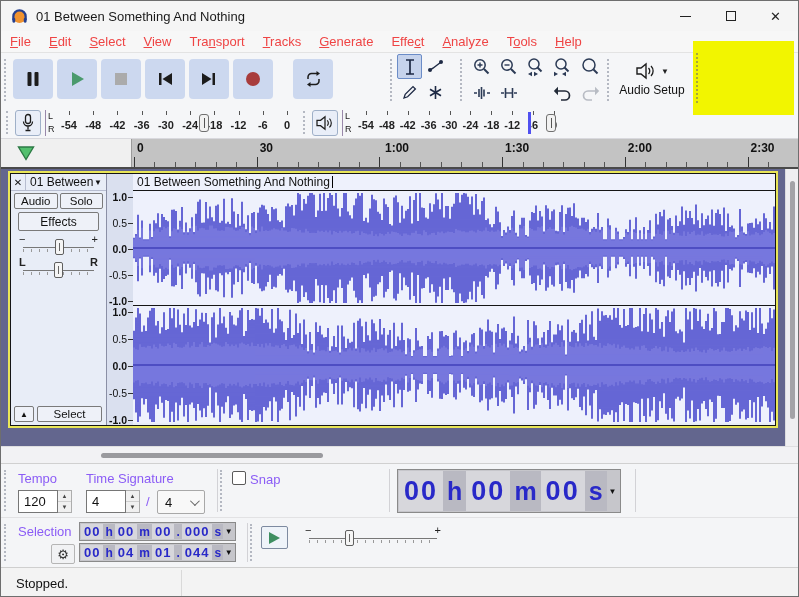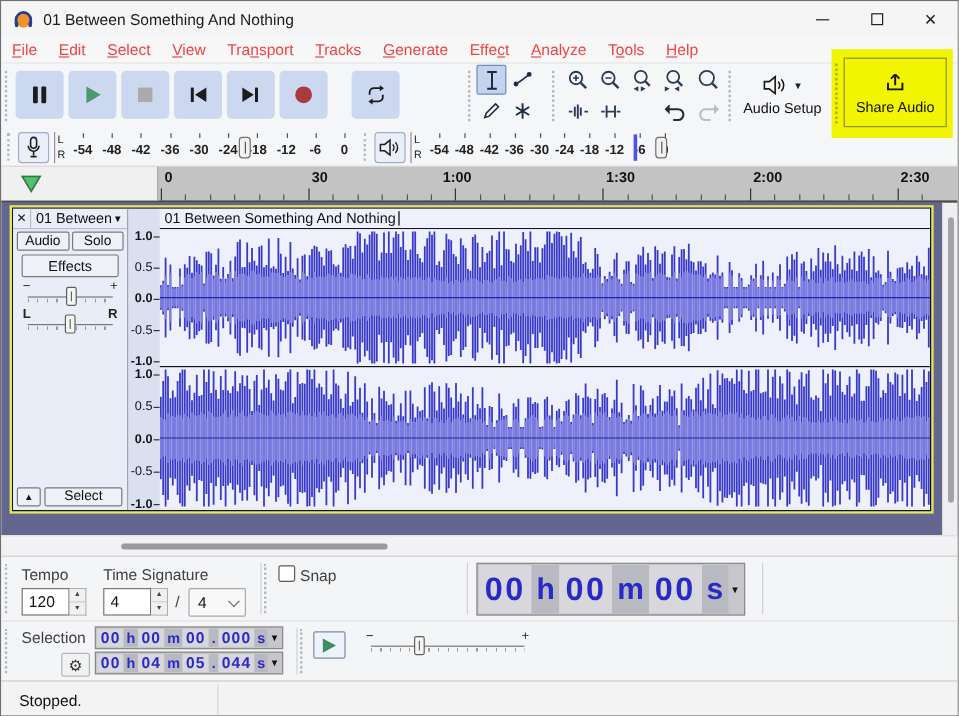--- a/index.html
+++ b/index.html
@@ -95,21 +95,21 @@
   
   .hscroll{position:absolute;left:0;top:445px;width:100%;height:17px;background:#f2f2f4;border-top:1px solid #dedee0}
   .hthumb{position:absolute;left:100px;top:6px;width:222px;height:5px;background:#9a9a9e;border-radius:2.5px}
 
   
   .bottom-bars{position:absolute;left:0;top:462px;width:100%;height:104px;background:#f4f5f7;border-top:1px solid #d0d0d0}
   .brow{position:absolute;left:0;width:100%}
   .brow1{top:0;height:54px;border-bottom:1px solid #e2e2e4}
   .brow2{top:54px;height:50px;border-bottom:1px solid #d6d6d8}
   .bsep{position:absolute;top:5px;bottom:5px;width:1px;background:#d2d2d6}
-  .blabel{position:absolute;font-size:13px;color:#404040}
+  .blabel{position:absolute;font-size:13px;color:#8b5cf6}
   .spin{position:absolute;display:flex}
   .spin input{width:40px;height:23px;border:1px solid #767676;font-size:13px;padding:0 5px;font-family:"Liberation Sans",sans-serif;background:#fff;color:#111}
   .spinbtns{width:14px;height:23px;display:flex;flex-direction:column;border:1px solid #adadad;border-left:none}
   .spinbtn{flex:1;font-size:6px;display:flex;align-items:center;justify-content:center;background:#f0f0f0;color:#444}
   .spinbtn+.spinbtn{border-top:1px solid #cfcfcf}
   .combo{position:absolute;height:24px;border:1px solid #a8a8a8;border-radius:2px;background:#f8f8f8;display:flex;align-items:center;font-size:13px;color:#111;padding:0 7px}
   .combo.disabled{background:#f4f4f4;color:#8a8a8a;border-color:#c6c6c6}
   .chev{margin-left:auto;width:7px;height:7px;border-right:1.5px solid #666;border-bottom:1.5px solid #666;transform:rotate(45deg) translateY(-2px)}
   .checkbox{position:absolute;width:14px;height:14px;border:1px solid #5a5a5a;border-radius:2px;background:#fff}
   .time-display{position:absolute;border:1px solid #8a8a8a;background:#c6c6cb;display:flex;align-items:stretch;padding:1px}
@@ -318,27 +318,20 @@
           <path d="M13.5 6 a4.2 4.2 0 0 1 0 6 M16 4 a7 7 0 0 1 0 10" fill="none" stroke="#1c1c1c" stroke-width="1.3"></path>
         </svg>
         <span class="caret">▼</span>
       </div>
       <span class="tool-label">Audio Setup</span>
     </div>
   </div>
 
   <div class="share-highlight">
     <div class="share-grip"></div>
-    <div class="share-btn">
-      <svg width="20" height="20" viewBox="0 0 20 20">
-        <path d="M10 3 v9 M10 3 l-3.5 3.5 M10 3 l3.5 3.5" fill="none" stroke="#111" stroke-width="1.6"></path>
-        <path d="M4 10 v5.5 h12 V10" fill="none" stroke="#111" stroke-width="1.6"></path>
-      </svg>
-      <span class="tool-label">Share Audio</span>
-    </div>
   </div>
 
   <div class="meter-row">
     <div class="grip" style="left:5px;top:4px;bottom:4px"></div>
     <div class="mbtn" style="left:14px">
       <svg width="14" height="20" viewBox="0 0 14 20">
         <rect x="4.5" y="1.5" width="5" height="9" rx="2.5" fill="none" stroke="#1c1c1c" stroke-width="1.3"></rect>
         <path d="M2.5 8.5 a4.5 4.5 0 0 0 9 0 M7 13.5 v3 M4.5 17.5 h5" fill="none" stroke="#1c1c1c" stroke-width="1.3"></path>
       </svg>
     </div>
@@ -414,21 +407,21 @@
             <polygon points="1.5,1 16.5,1 9,13.5" fill="#53c06e" stroke="#2d7a45" stroke-width="1.4"></polygon>
           </svg>
       </div>
     </div>
     <div class="tl-ruler" id="tl-ruler">
         <div class="tlmaj" style="left: 2px;"></div>
         <div class="tlnum" style="left: 5px;">0</div>
         <div class="tlmaj" style="left: 124.7px;"></div>
         <div class="tlnum" style="left: 127.7px;">30</div>
         <div class="tlmaj" style="left: 247.4px;"></div>
-        <div class="tlnum" style="left: 237px;">1:00</div>
+        <div class="tlnum" style="left: 253px;">1:00</div>
         <div class="tlmaj" style="left: 370.1px;"></div>
         <div class="tlnum" style="left: 373.1px;">1:30</div>
         <div class="tlmaj" style="left: 492.8px;"></div>
         <div class="tlnum" style="left: 495.8px;">2:00</div>
         <div class="tlmaj" style="left: 615.5px;"></div>
         <div class="tlnum" style="left: 618.5px;">2:30</div>
         <div class="tlmin" style="left: 22.45px;"></div>
         <div class="tlmin" style="left: 42.9px;"></div>
         <div class="tlmin" style="left: 63.35px;"></div>
         <div class="tlmin" style="left: 83.8px;"></div>
@@ -609,21 +602,21 @@
             <span class="seg-u">s</span>
           </div>
         <div class="dd-arrow" style="width:11px;background:#c6c6cb">▼</div>
       </div>
       <div class="time-display small" style="left:78px;top:25px;height:19px">
         <div style="display:flex" id="sel-end-segs">
             <span class="seg-n">00</span>
             <span class="seg-u">h</span>
             <span class="seg-n">04</span>
             <span class="seg-u">m</span>
-            <span class="seg-n">05</span>
+            <span class="seg-n">01</span>
             <span class="seg-u">.</span>
             <span class="seg-n">044</span>
             <span class="seg-u">s</span>
           </div>
         <div class="dd-arrow" style="width:11px;background:#c6c6cb">▼</div>
       </div>
       <div class="bsep" style="left:246px"></div>
       <div class="grip" style="left:249px"></div>
       <div class="ps-btn" style="left:260px;top:8px">
           <span class="ps-tri"></span>

